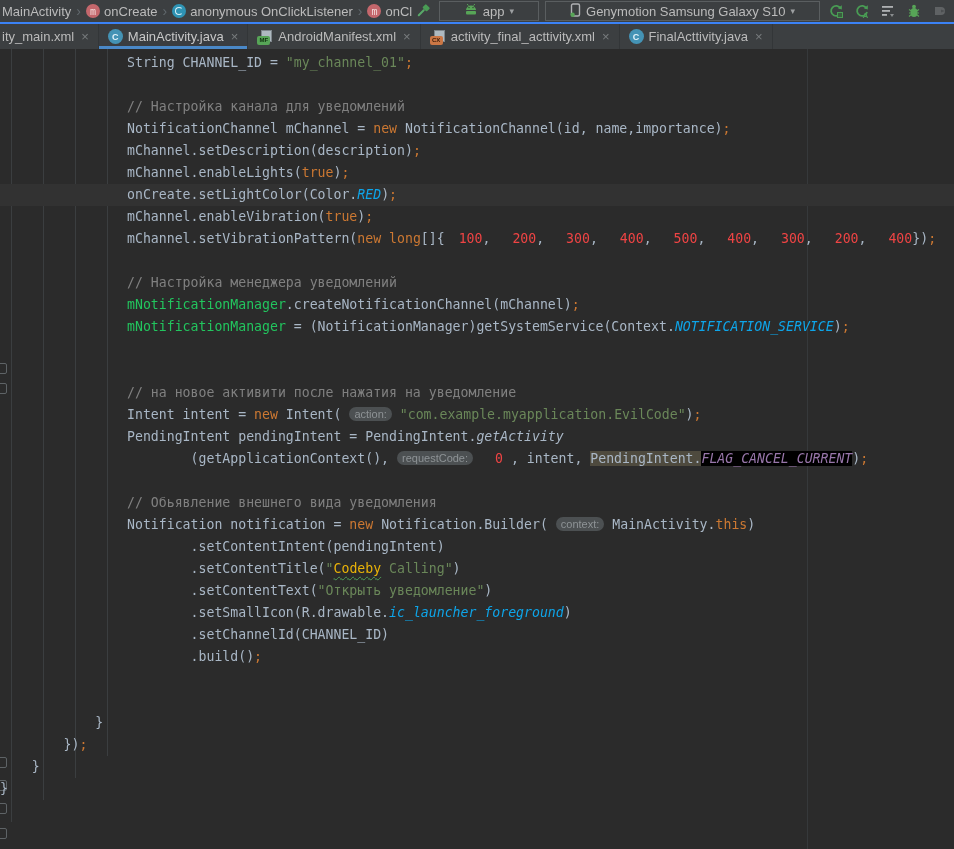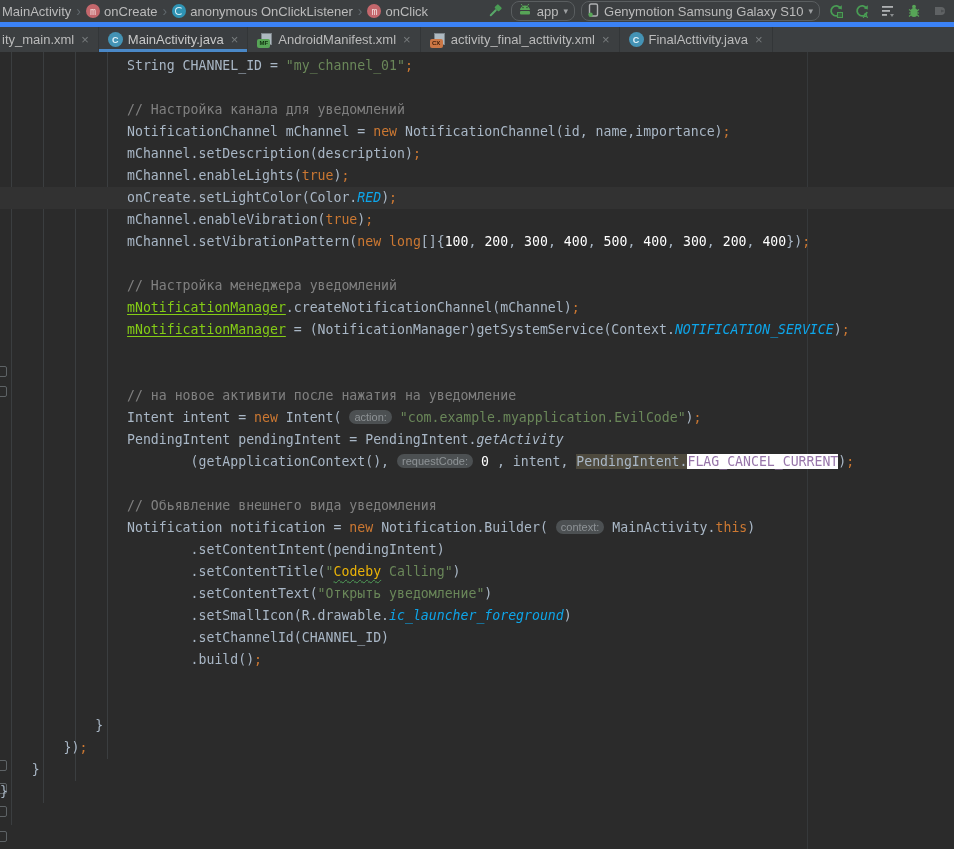--- a/index.html
+++ b/index.html
@@ -2,34 +2,34 @@
 <html><head>
 <meta charset="utf-8">
 <style>
   html,body{margin:0;padding:0;}
   body{
     width:954px;height:849px;overflow:hidden;background:#2B2B2B;
     font-family:"Liberation Sans",sans-serif;-webkit-font-smoothing:antialiased;
   }
   
   .toolbar{
-    height:22px;background:#3C3F41;border-bottom:5px solid #3b82f6;
+    height:22px;background:#3C3F41;border-bottom:2px solid #3b82f6;
     display:flex;align-items:center;padding:0 2px;position:relative;z-index:5;
   }
   .crumbs{display:flex;align-items:center;min-width:0;flex:1 1 auto;overflow:hidden;}
   .crumb{display:flex;align-items:center;gap:4px;color:#BBBBBB;font-size:13px;white-space:nowrap;}
   .crumb-sep{color:#61686D;font-size:14px;margin:0 5px;line-height:1;}
   .ic-m{width:14px;height:14px;border-radius:50%;background:#C4676C;color:#F2DADA;
     font:10px "DejaVu Sans Mono",monospace;display:inline-flex;align-items:center;justify-content:center;flex:none;}
   .ic-anon{width:14px;height:14px;border-radius:50%;background:#2E93B4;position:relative;flex:none;}
   .ic-anon::after{content:"";position:absolute;left:3px;top:3px;width:6px;height:6px;
     border:1.5px solid #D8EFF7;border-radius:50%;border-right-color:transparent;}
   .tool-right{display:flex;align-items:center;gap:6px;flex:none;padding-right:2px;}
-  .combo{display:flex;align-items:center;gap:5px;height:18px;border:1px solid #5A5E60;border-radius:8px;
-    padding:0 6px;color:#BBBBBB;font-size:13px;background:#3C3F41;white-space:nowrap;}
+  .combo{display:flex;align-items:center;gap:5px;height:18px;border:1px solid #5A5E60;border-radius:0;
+    padding:0 24px;color:#BBBBBB;font-size:13px;background:#3C3F41;white-space:nowrap;}
   .caret{color:#9DA0A2;font-size:9px;}
   .tool-ic{width:20px;height:20px;display:inline-flex;align-items:center;justify-content:center;flex:none;}
   .tool-ic.dis{opacity:.45;}
   
   .tabbar{height:25px;background:#3C3F41;display:flex;align-items:stretch;overflow:hidden;}
   .tab{display:flex;align-items:center;gap:5px;padding:0 9px;color:#BBBBBB;font-size:13px;
     border-right:1px solid #333638;position:relative;white-space:nowrap;flex:none;}
   .tab.active{background:#3A3D40;color:#C8C8C8;}
   .tab.active::after{content:"";position:absolute;left:0;right:0;bottom:0;height:3px;background:#4A88C7;}
   .tab.clipped{margin-left:-7px;}
@@ -50,28 +50,28 @@
   .margin-line{position:absolute;width:1px;background:#36393B;top:0;bottom:0;}
   .fold{position:absolute;left:-4px;width:9px;height:9px;border:1px solid #5E6366;background:#2B2B2B;border-radius:2px;}
   .code{position:relative;z-index:1;padding-top:3px;
     font:13.2px/22px "DejaVu Sans Mono",monospace;color:#A9B7C6;}
   .line{white-space:pre;height:22px;min-width:954px;}
   .line.current{background:#323232;}
   .sg-t{color:#A9B7C6;}
   .sg-k{color:#CC7832;}
   .sg-s{color:#6A8759;}
   .sg-sq{color:#eab308;text-decoration:underline wavy #4F9E58 1px;text-underline-offset:3px;}
-  .sg-n{color:#ffffff;}
+  .sg-n{color:#ef4444;margin-left:14px;}
   .sg-c{color:#808080;}
   .sg-o{color:#CC7832;}
-  .sg-f{color:#84cc16;text-decoration:underline;text-underline-offset:2px;}
+  .sg-f{color:#22c55e;text-underline-offset:2px;}
   .sg-sf{color:#0ea5e9;font-style:italic;}
   .sg-im{color:#A9B7C6;font-style:italic;}
   .sg-ht{color:#A9B7C6;background:#4E4A3E;}
-  .sg-hc{color:#9876AA;background:#ffffff;}
+  .sg-hc{color:#9876AA;font-style:italic;background:#000000;}
   .sg-h{background:#4C5052;color:#8E9396;border-radius:8px;padding:1px 5px;
     font:11px "Liberation Sans",sans-serif;vertical-align:1px;}
 </style>
 </head>
 <body>
 
 <div class="toolbar">
   <div class="crumbs">
       <span class="crumb">
         <span>MainActivity</span>

